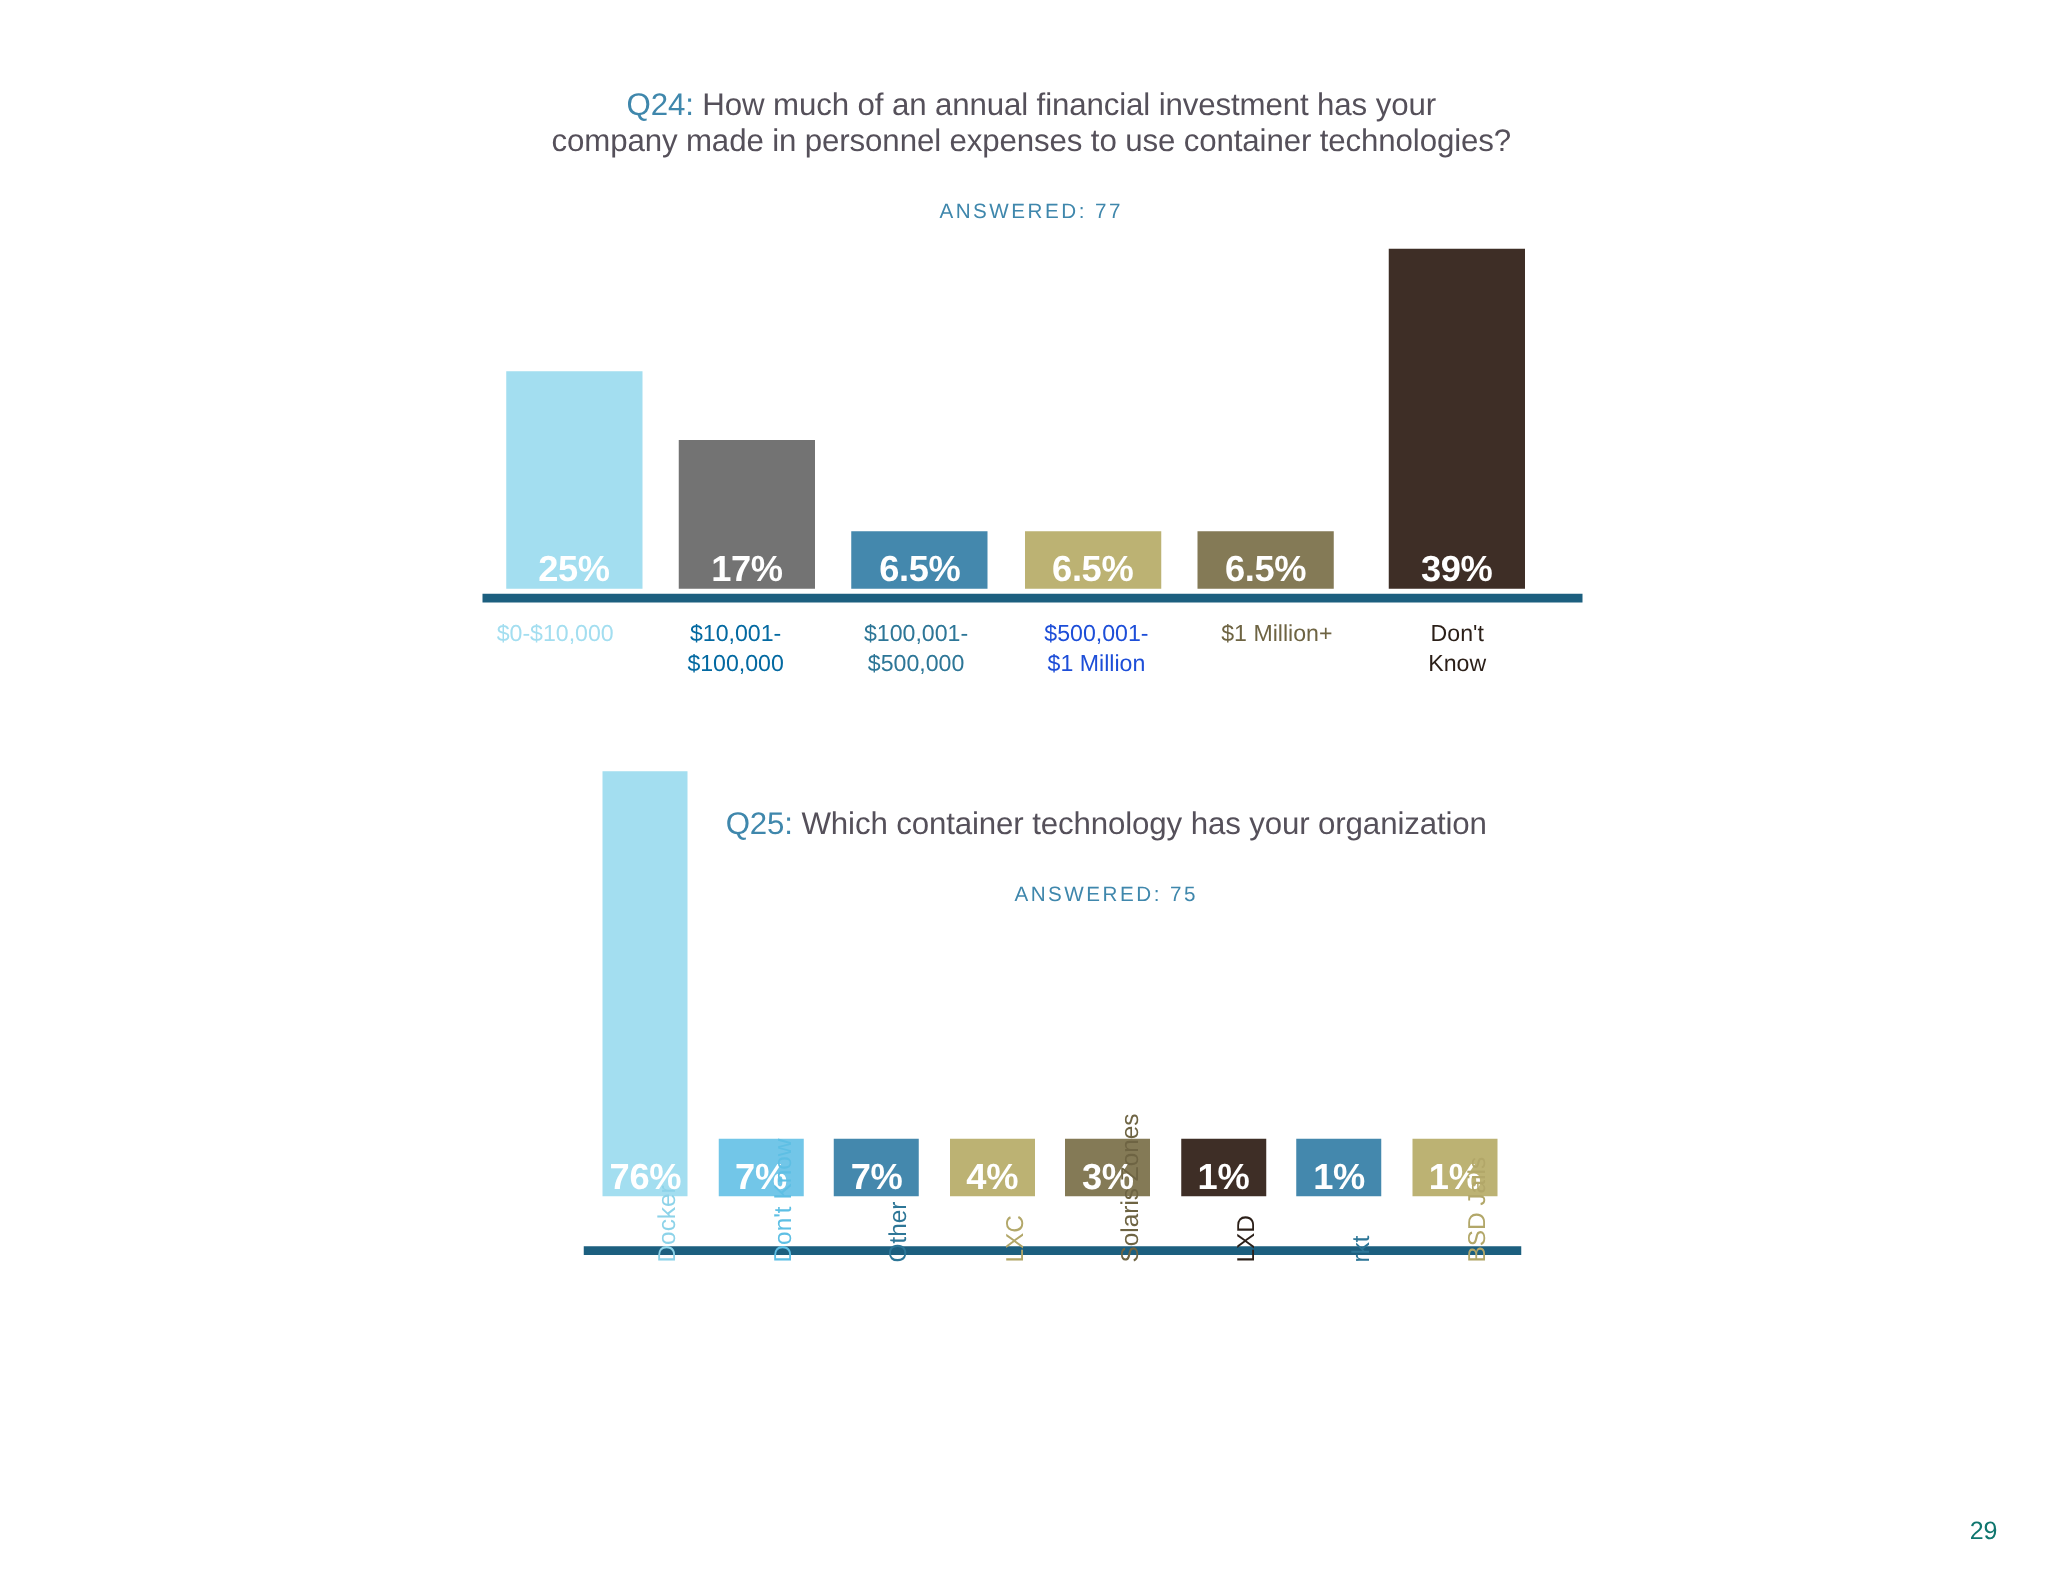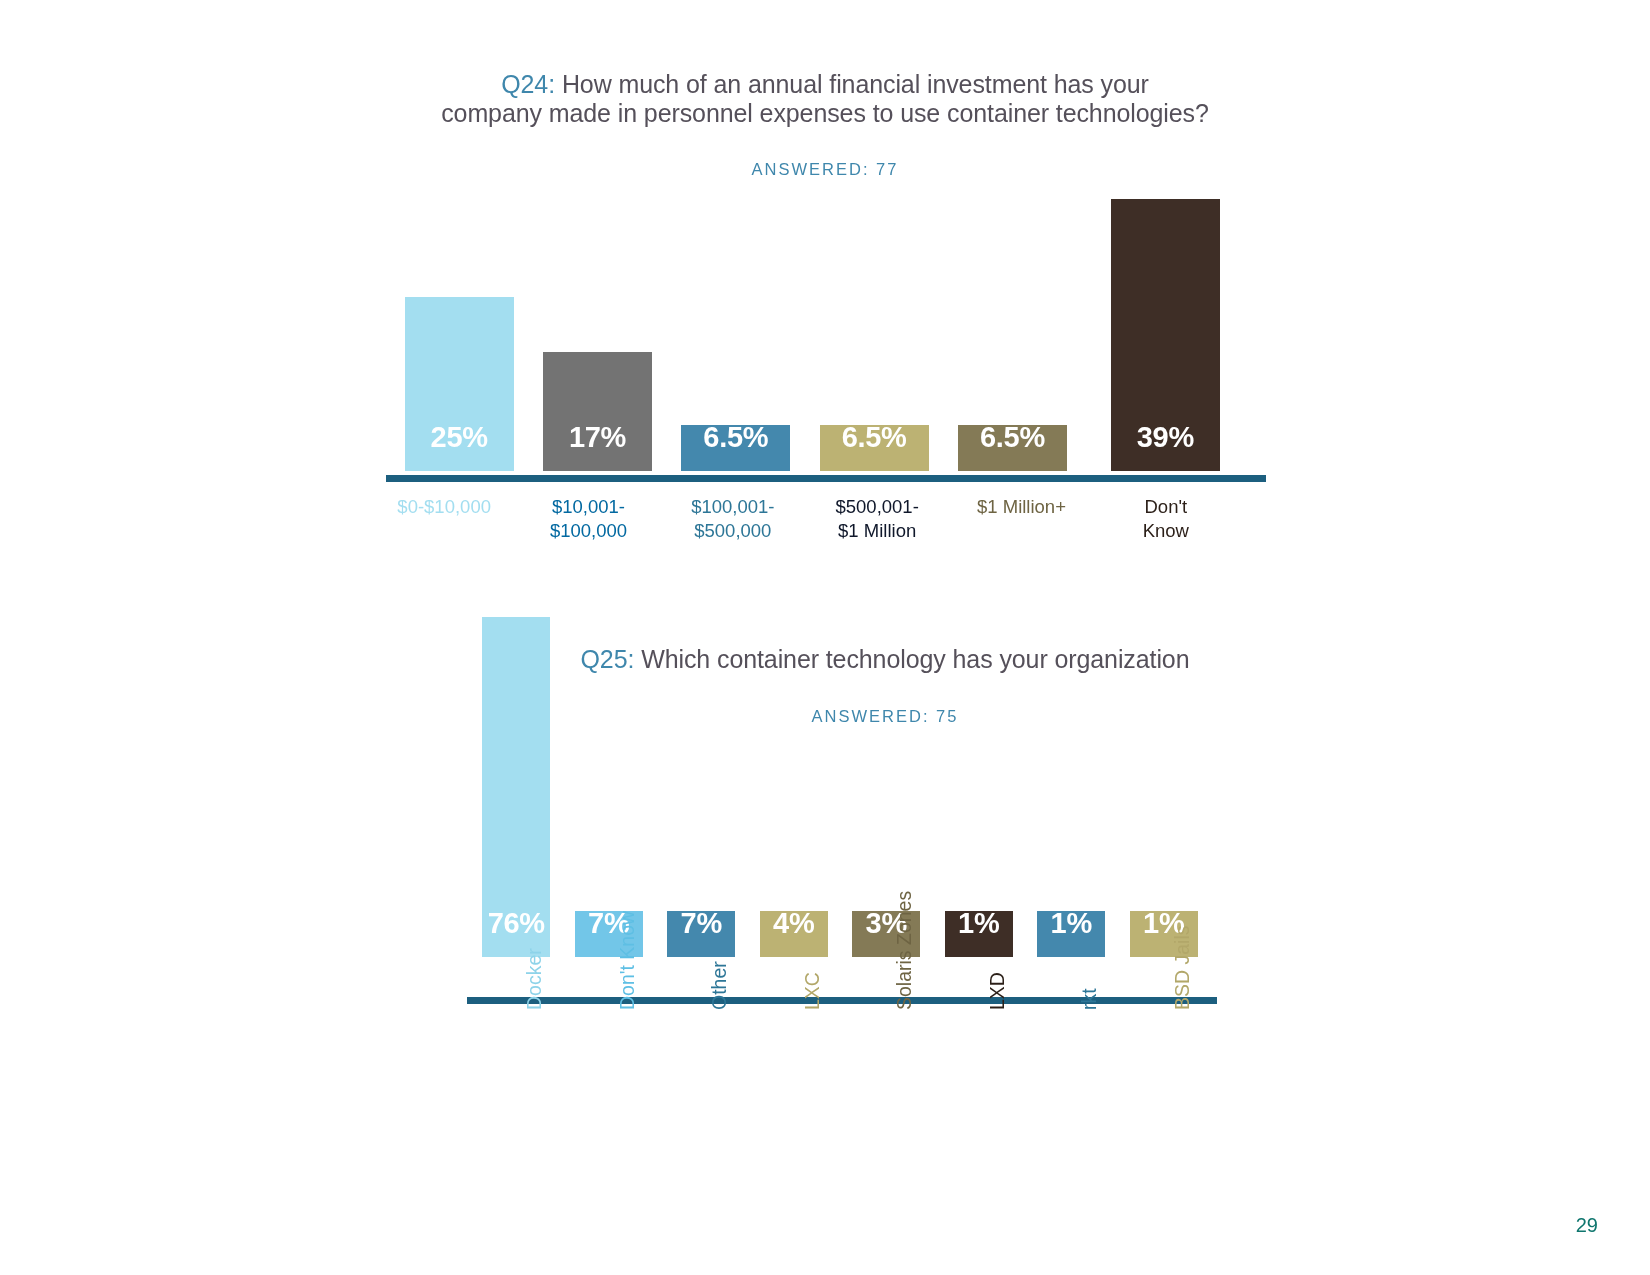--- a/index.html
+++ b/index.html
@@ -64,21 +64,21 @@
     position: relative;
     display: flex;
     align-items: flex-end;
     justify-content: center;
   }
   .bar-value {
     color: #ffffff;
     font-weight: bold;
     font-size: 29px;
     line-height: 1;
-    padding-bottom: 19px;
+    padding-bottom: 0;
     letter-spacing: -0.3px;
     text-shadow: none;
   }
   .axis-line {
     position: absolute;
     left: 0;
     height: 7px;
     background: #1c5f7f;
   }
 
@@ -177,21 +177,21 @@
             </div>
           </div>
         </div>
     </div>
     <div class="axis-line" style="top:405px; left:86px; width:880px;"></div>
 
     <div class="xlabels-1" id="xlabels-q24" style="top:425px; width:830px; margin-left:90px;gap:36px;">
         <div class="xlab-1" style="width: 16.6667%; color: rgb(163, 222, 240);"><span>$0-$10,000</span></div>
         <div class="xlab-1" style="width: 16.6667%; color: #0369a1;"><span>$10,001-</span><br><span>$100,000</span></div>
         <div class="xlab-1" style="width: 16.6667%; color: rgb(45, 118, 151);"><span>$100,001-</span><br><span>$500,000</span></div>
-        <div class="xlab-1" style="width: 16.6667%; color: #0f172a;"><span>$500,001-</span><br><span>$1 Million</span></div>
+        <div class="xlab-1" style="width: 16.6667%; color: #1d4ed8;"><span>$500,001-</span><br><span>$1 Million</span></div>
         <div class="xlab-1" style="width: 16.6667%; color: rgb(110, 100, 67);"><span>$1 Million+</span></div>
         <div class="xlab-1" style="width: 16.6667%; color: rgb(43, 31, 24);"><span>Don't</span><br><span>Know</span></div>
       </div>
   </div>
 
   <div class="chart-block" style="left:300px; top:645px; width:1050px;">
 
     <div class="q-title" style="margin-left:120px;">
       <span class="q-tag">Q25:</span>
       <span>Which container technology has your organization</span><br>

